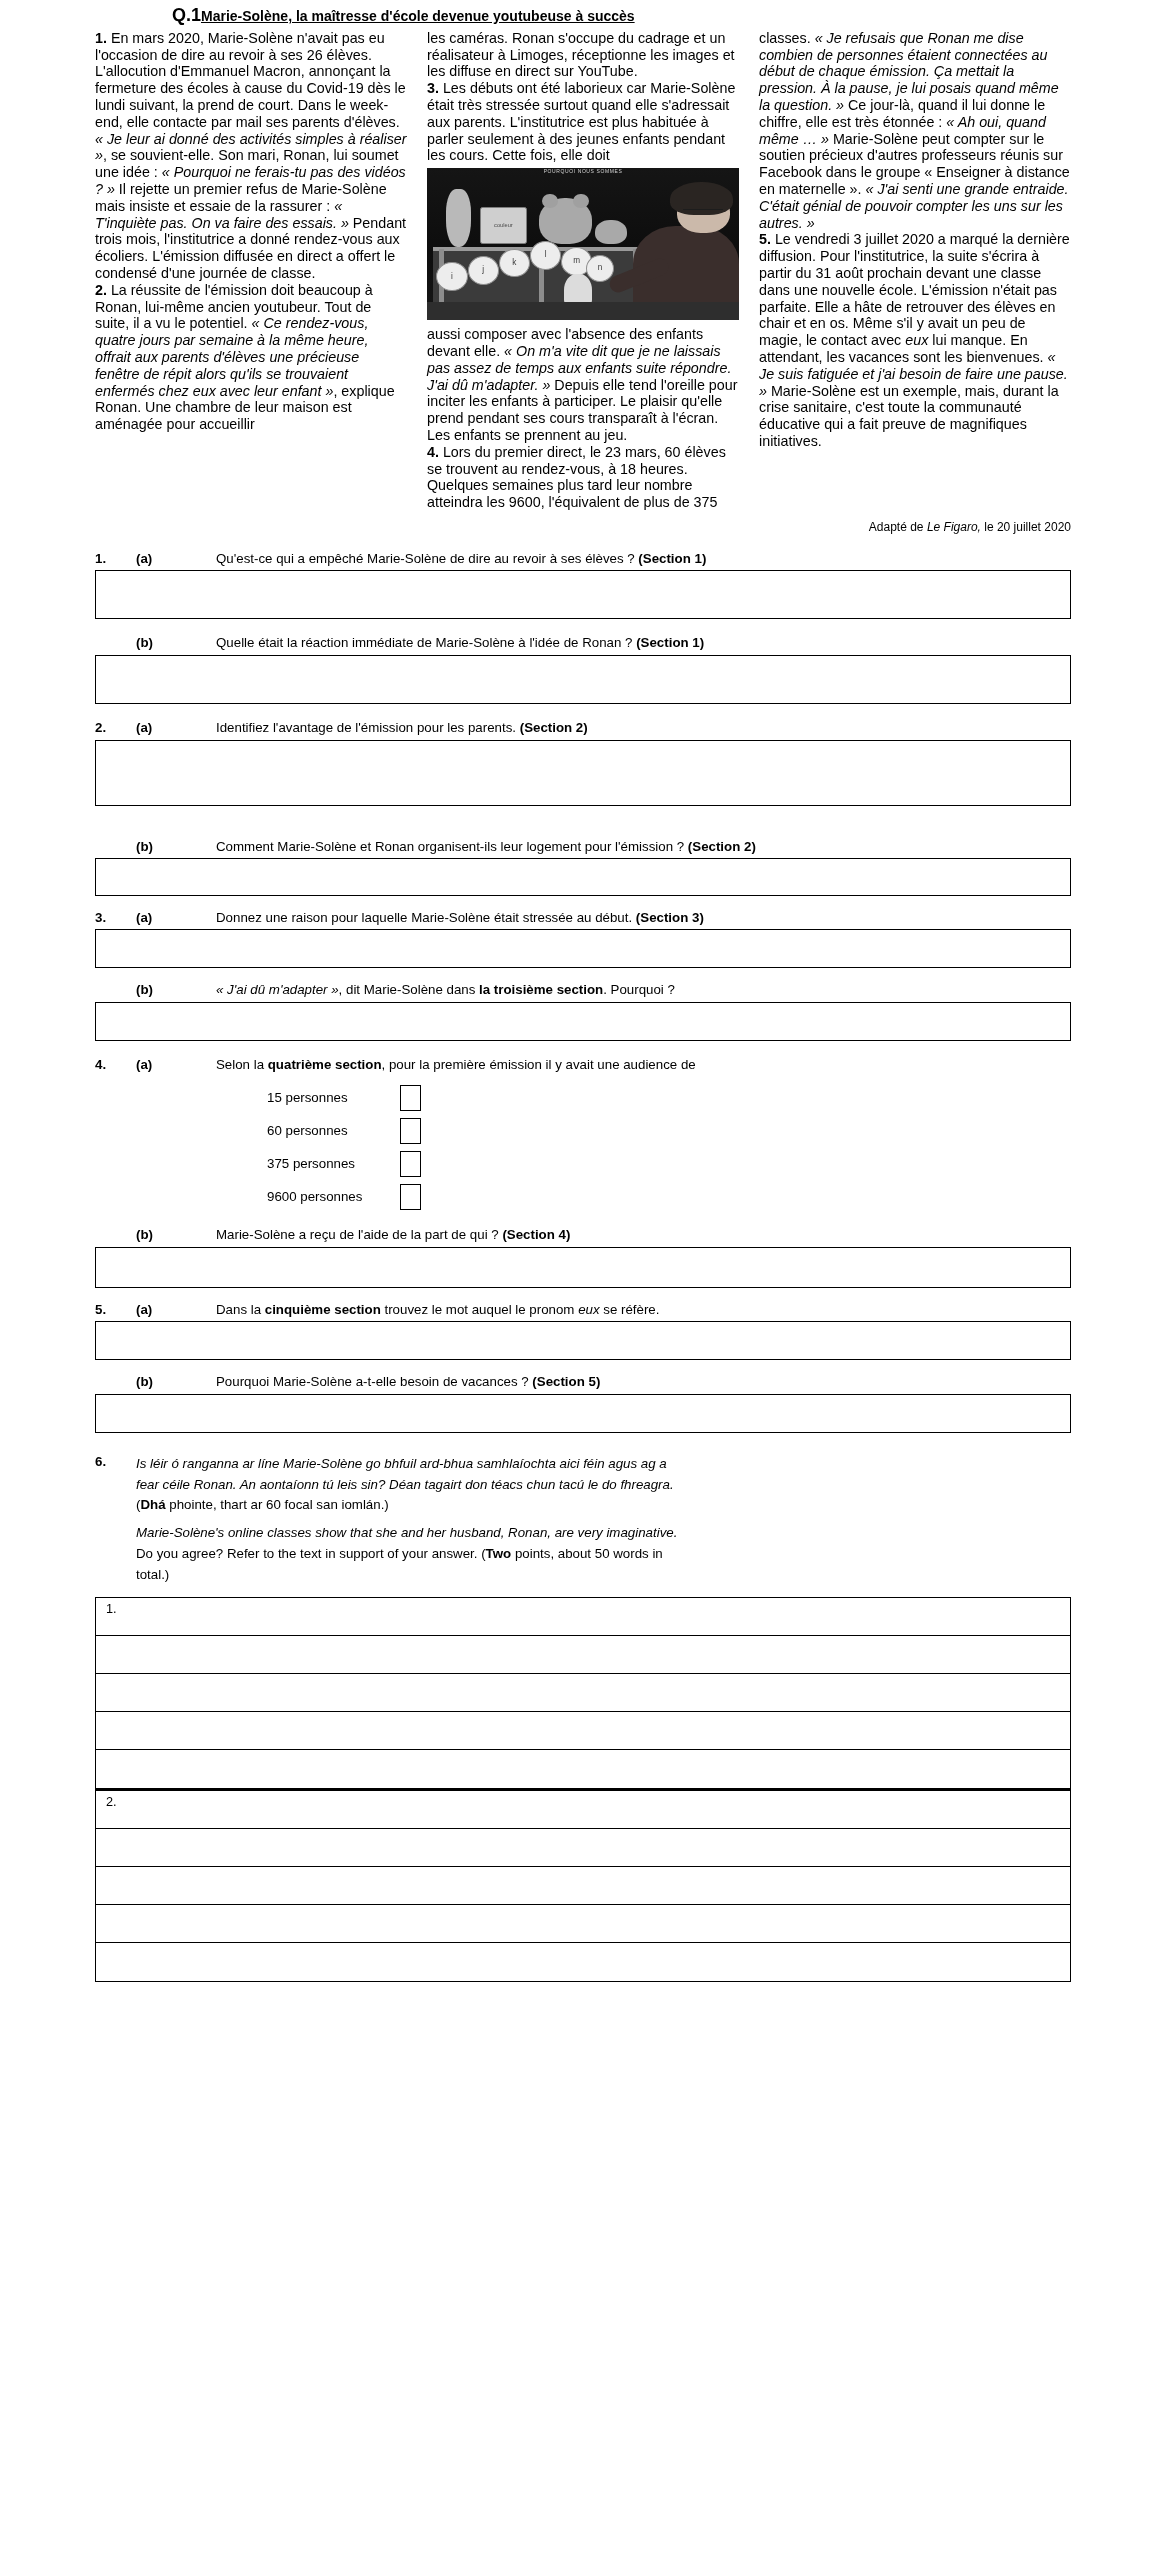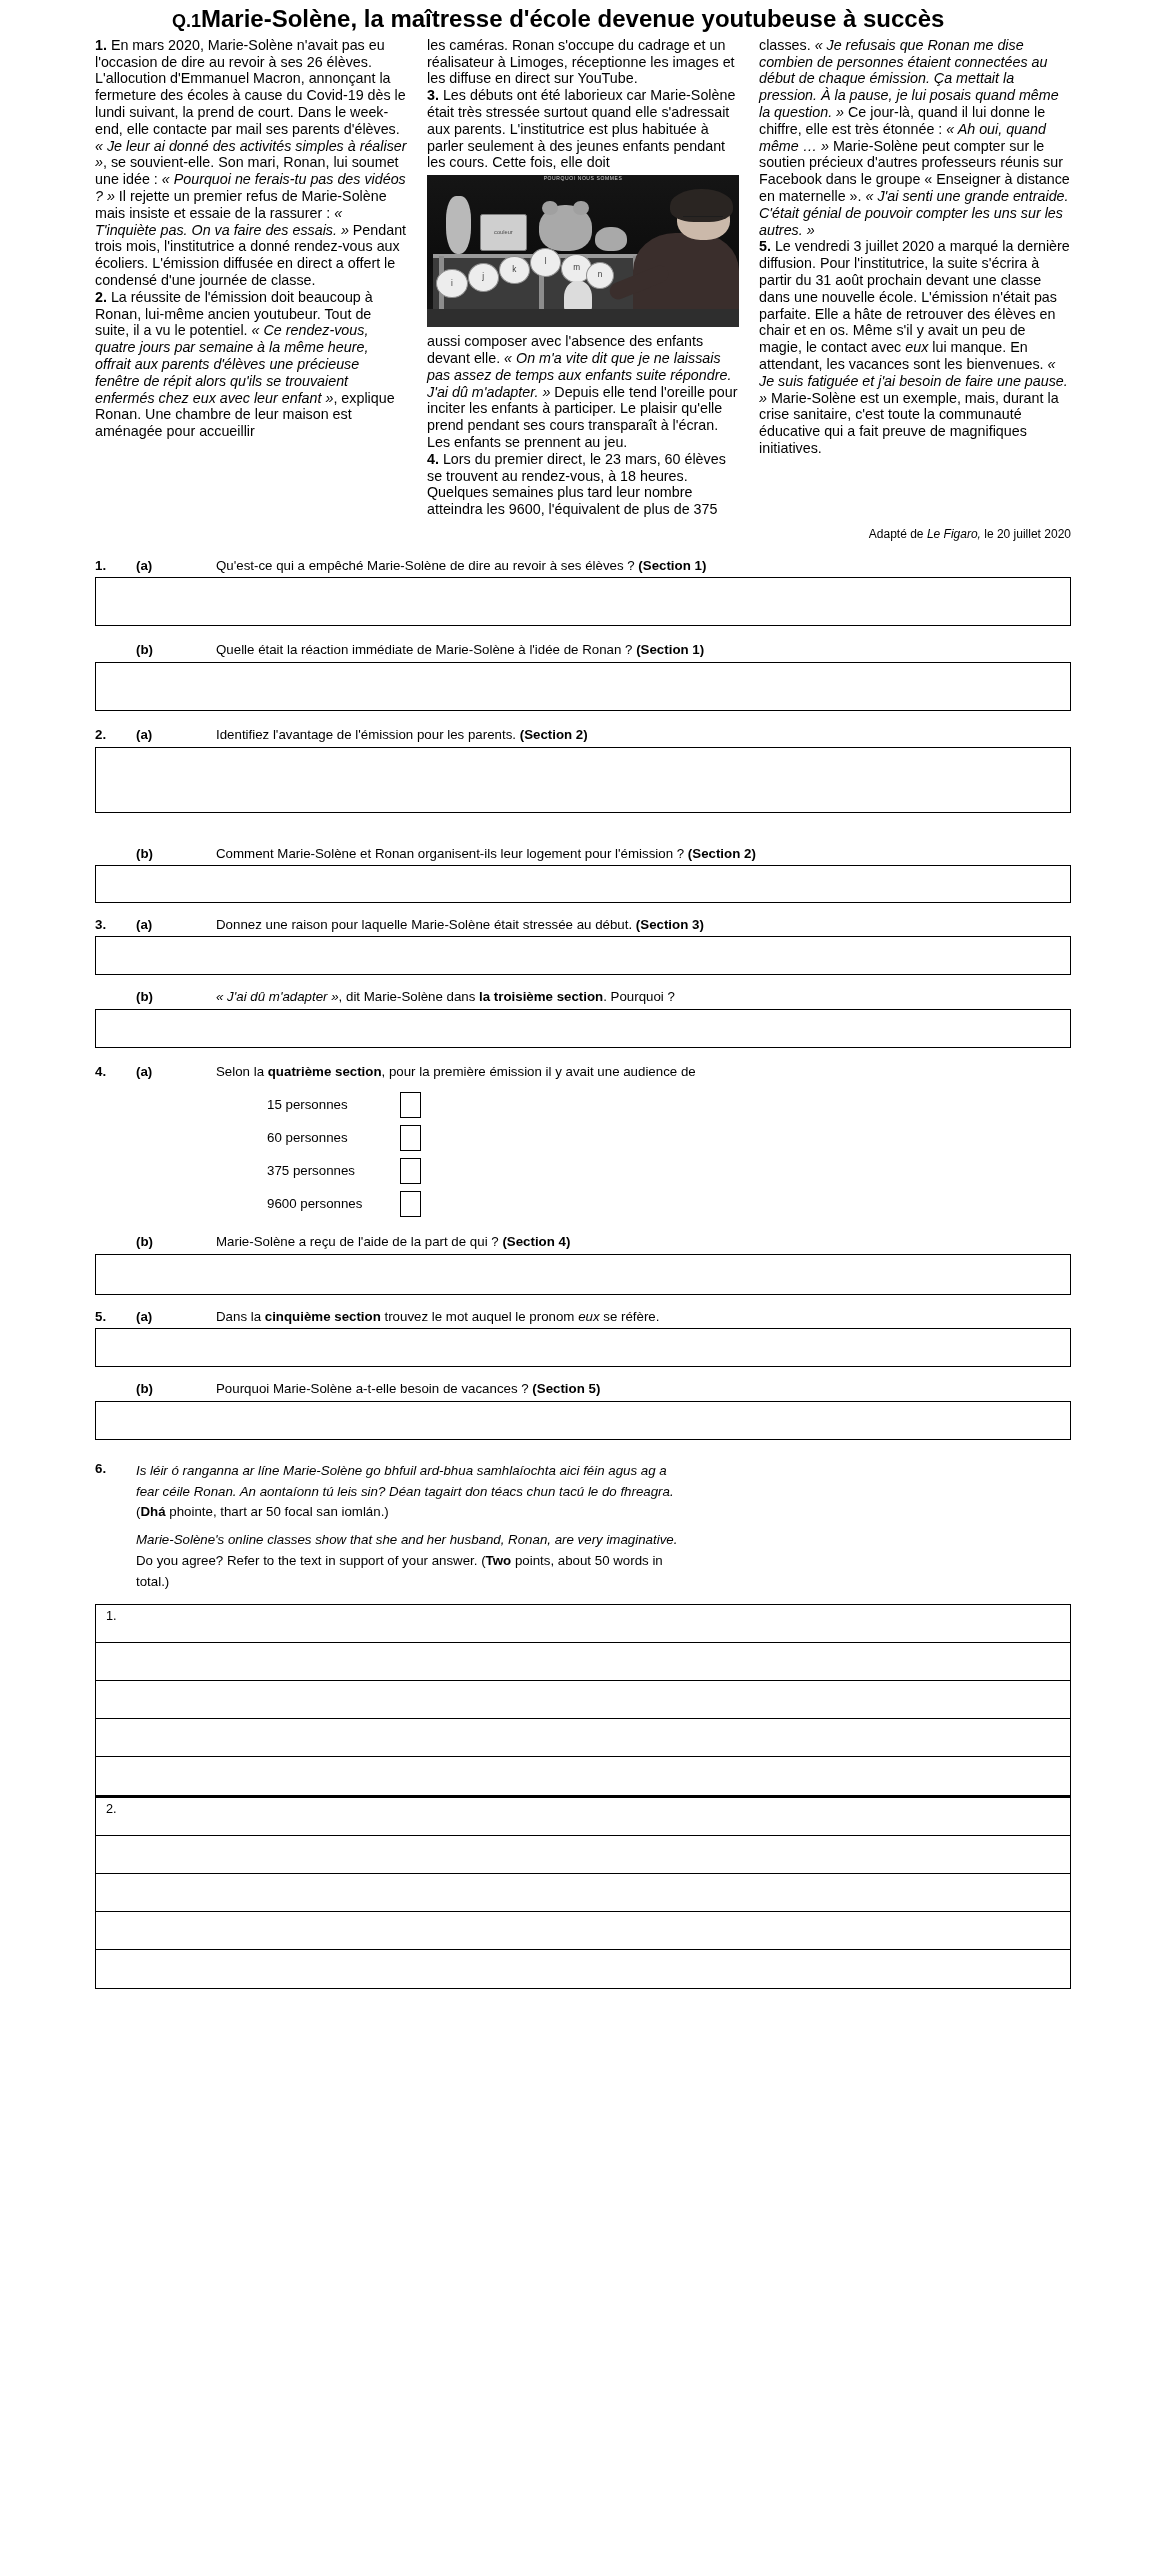--- a/index.html
+++ b/index.html
@@ -20,21 +20,22 @@
   }
   .qhead .qnum {
     font-weight:bold;
     font-size:18px;
     width:106px;
     flex:0 0 106px;
     text-align:right;
   }
   .qhead .qtitle {
     font-weight:bold;
-    font-size:24px;
+    font-size:14px;
+    text-decoration:underline;
   }
 
   
   .article {
     display:flex;
     gap:20px;
     padding:0 81px 0 95px;
     align-items:flex-start;
   }
   .col {
@@ -340,21 +341,21 @@
       <span class="txt"><span>Pourquoi Marie-Solène a-t-elle besoin de vacances ? </span><b>(Section 5)</b></span>
     </div>
     <div class="answerbox" style="height:39px"></div>
 
     <div class="q6">
       <span class="num">6.</span>
       <div class="body">
         <p>
           <span class="ga">Is léir ó ranganna ar líne Marie-Solène go bhfuil ard-bhua samhlaíochta aici féin agus ag a</span><br>
           <span class="ga">fear céile Ronan.  An aontaíonn tú leis sin?  Déan tagairt don téacs chun tacú le do fhreagra.</span><br>
-          <span class="plain">(</span><b>Dhá</b><span class="plain"> phointe, thart ar 50 focal san iomlán.)</span>
+          <span class="plain">(</span><b>Dhá</b><span class="plain"> phointe, thart ar 60 focal san iomlán.)</span>
         </p>
         <p>
           <span class="en">Marie-Solène's online classes show that she and her husband, Ronan, are very imaginative.</span><br>
           <span class="plain">Do you agree?  Refer to the text in support of your answer. (</span><b>Two</b><span class="plain"> points, about 50 words in</span><br>
           <span class="plain">total.)</span>
         </p>
       </div>
     </div>
 
     <div class="gridbox">

